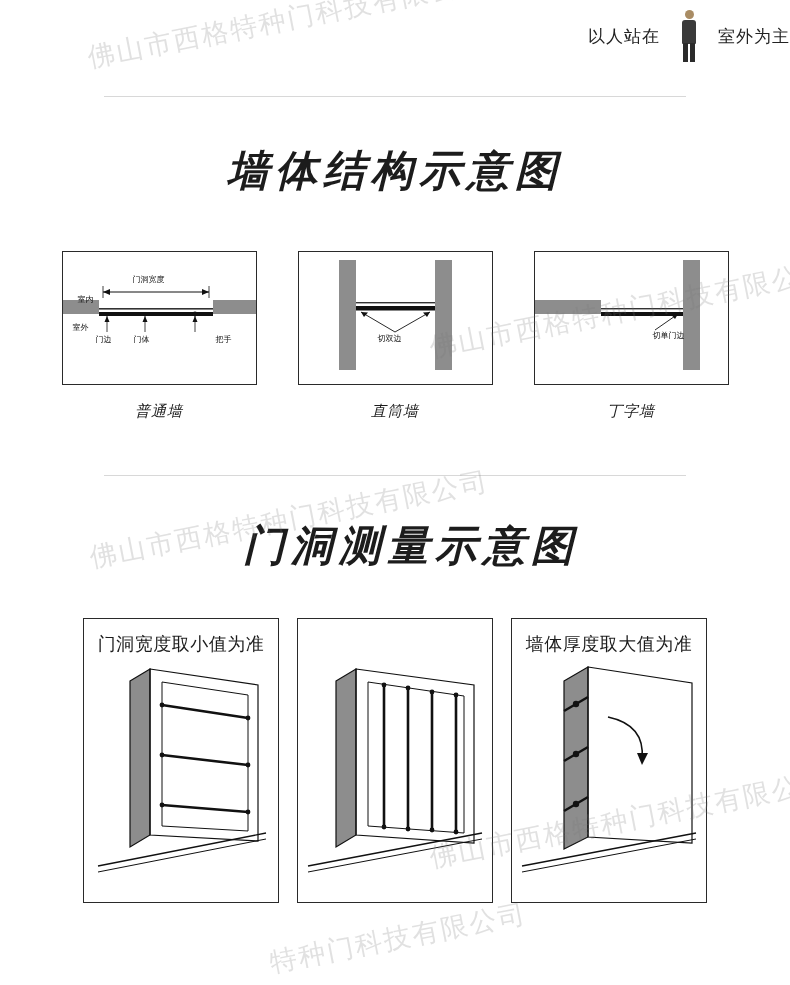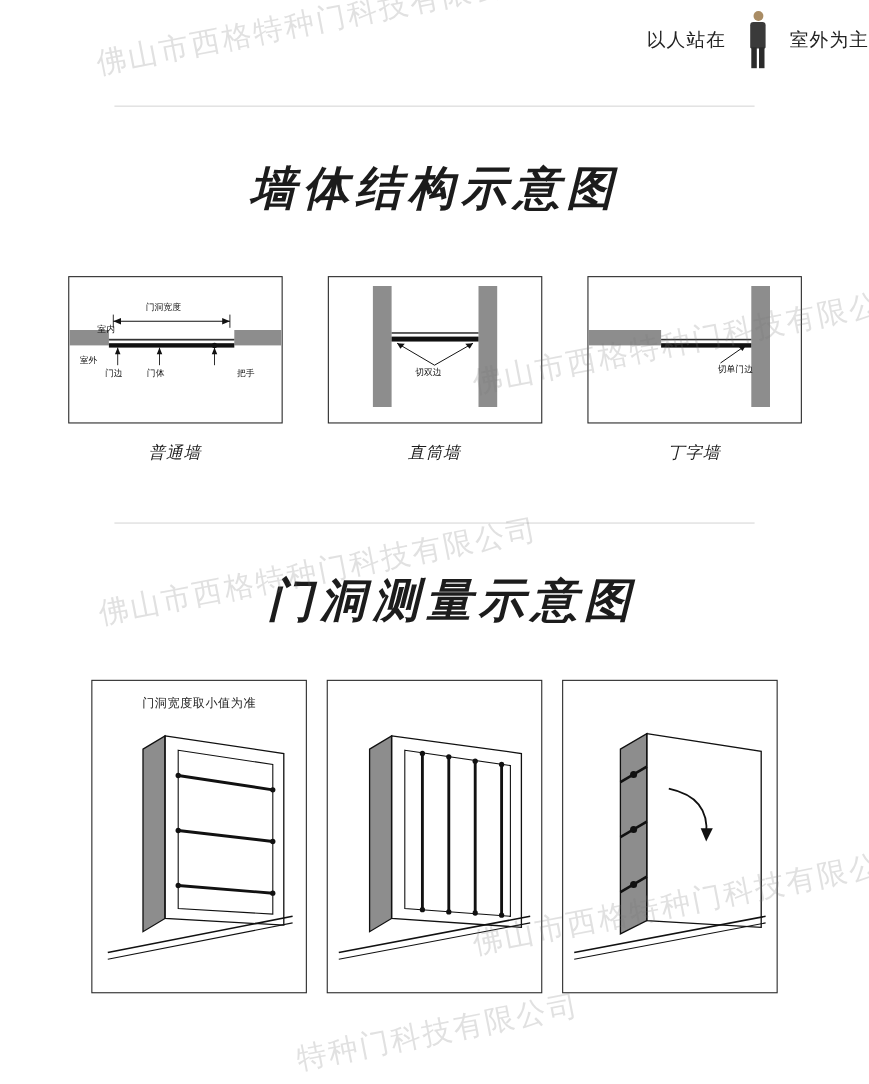--- a/index.html
+++ b/index.html
@@ -160,21 +160,21 @@
     background: #fff;
     box-sizing: border-box;
     overflow: hidden;
   }
   .measure-label {
     position: absolute;
     top: 13px;
     left: 0;
     right: 0;
     text-align: center;
-    font-size: 11px;
+    font-size: 18px;
     color: #1c1c1c;
     letter-spacing: 0.5px;
   }
   svg { display: block; }
 </style>
 </head>
 <body>
 
 <div class="watermark-layer">
   <div class="wm wm1">佛山市西格特种门科技有限公司</div>
@@ -222,21 +222,21 @@
 
         <line x1="44" y1="64" x2="44" y2="80" stroke="#111" stroke-width="0.8"></line>
         <polygon points="44,64 41.5,70 46.5,70" fill="#111"></polygon>
         <line x1="82" y1="64" x2="82" y2="80" stroke="#111" stroke-width="0.8"></line>
         <polygon points="82,64 79.5,70 84.5,70" fill="#111"></polygon>
         <line x1="132" y1="64" x2="132" y2="80" stroke="#111" stroke-width="0.8"></line>
         <polygon points="132,64 129.5,70 134.5,70" fill="#111"></polygon>
 
         <circle cx="132" cy="62" r="2.4" fill="#111"></circle>
       </svg>
-      <span class="wall-label" style="left:26px; top:42px;">室内</span>
+      <span class="wall-label" style="left:15px; top:42px;">室内</span>
       <span class="wall-label" style="left:10px; top:70px;">室外</span>
       <span class="wall-label" style="left:70px; top:22px;">门洞宽度</span>
       <span class="wall-label" style="left:33px; top:82px;">门边</span>
       <span class="wall-label" style="left:71px; top:82px;">门体</span>
       <span class="wall-label" style="left:121px; top:82px;margin-left:32px;">把手</span>
     </div>
     <div class="wall-caption">普通墙</div>
   </div>
 
   <div class="wall-card">
@@ -335,20 +335,21 @@
       <circle cx="110" cy="69" r="2.4" fill="#111"></circle>
         <circle cx="110" cy="210" r="2.4" fill="#111"></circle>
       <circle cx="134" cy="73" r="2.4" fill="#111"></circle>
         <circle cx="134" cy="211" r="2.4" fill="#111"></circle>
       <circle cx="158" cy="76" r="2.4" fill="#111"></circle>
         <circle cx="158" cy="213" r="2.4" fill="#111"></circle>
     </svg>
   </div>
 
   <div class="measure-box">
+    <div class="measure-label">墙体厚度取大值为准</div>
     <svg width="194" height="283" viewBox="0 0 194 283">
 
       <line x1="10" y1="247" x2="184" y2="214" stroke="#111" stroke-width="1.4"></line>
       <line x1="10" y1="253" x2="184" y2="220" stroke="#111" stroke-width="1"></line>
 
       <polygon points="52,62 76,48 76,218 52,230" fill="#8d8d8d" stroke="#111" stroke-width="1.2"></polygon>
 
       <polygon points="76,48 180,64 180,224 76,218" fill="none" stroke="#111" stroke-width="1.2"></polygon>
 
       <line x1="52" y1="92" x2="76" y2="78" stroke="#111" stroke-width="2.4"></line>

